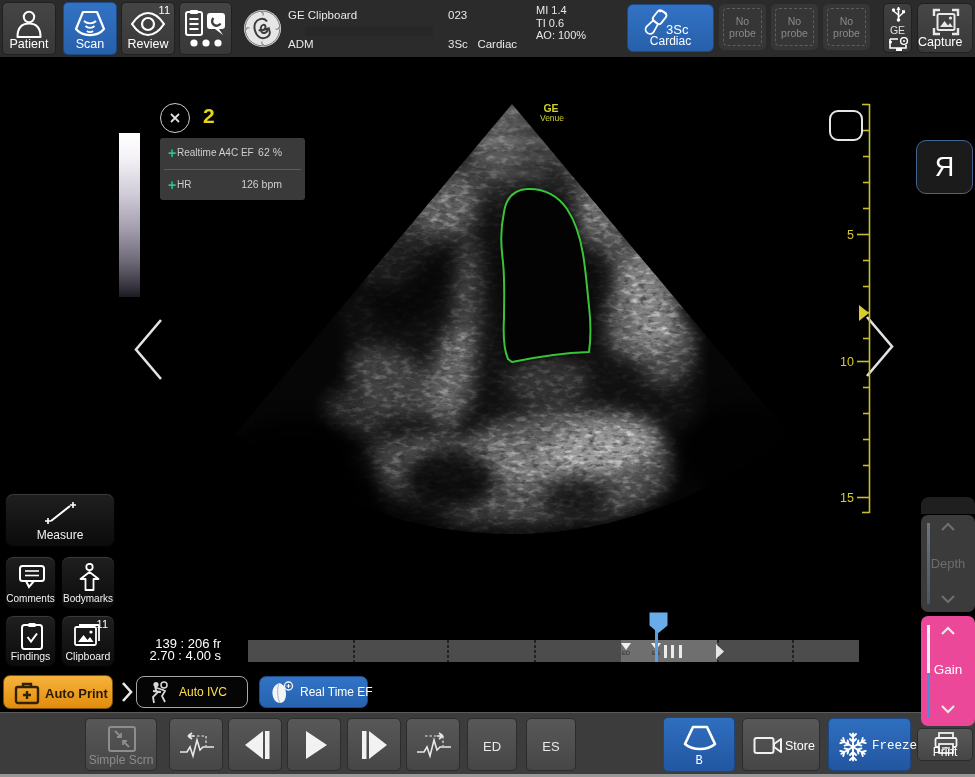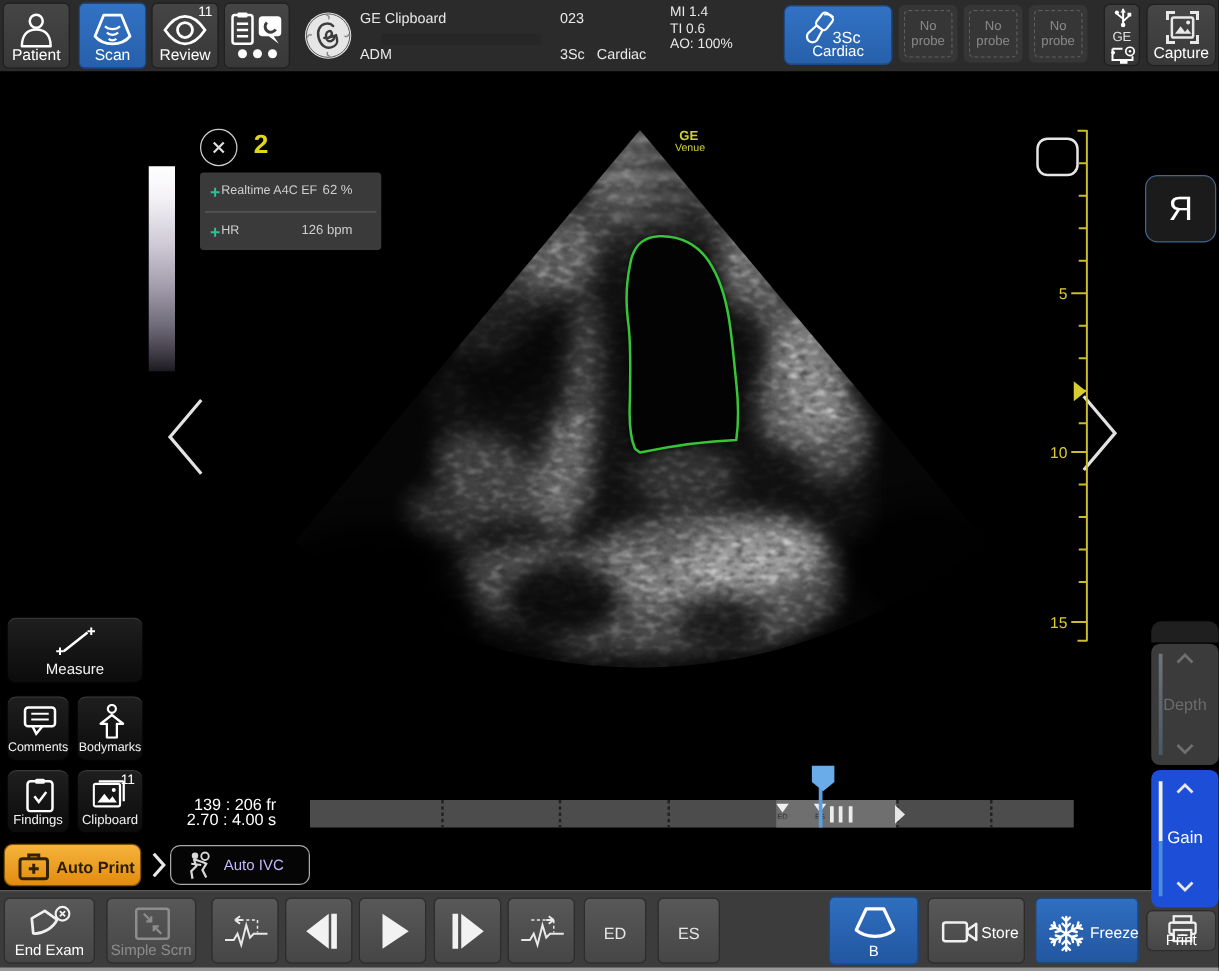--- a/index.html
+++ b/index.html
@@ -23,21 +23,21 @@
 .lbtn{position:absolute;background:linear-gradient(#1f1f1f,#0b0b0b);border:1px solid #030303;border-radius:8px;color:#fff;box-shadow:inset 0 1px 0 #3a3a3a;}
 .lbtn .lbl{position:absolute;bottom:4px;width:100%;text-align:center;color:#f2f2f2;}
 
 #autotools{position:absolute;left:3px;top:675px;width:110px;height:34px;background:linear-gradient(#f6b33c,#e28c0e);border:1px solid #7c5200;border-radius:7px;}
 #autoivc{position:absolute;left:136px;top:676px;width:112px;height:32px;background:#050505;border:1px solid #a8a8a8;border-radius:8px;}
 #rtef{position:absolute;left:259px;top:676px;width:109px;height:32px;background:linear-gradient(#3173c6,#2763af);border:1px solid #1c4a86;border-radius:7px;}
 
 #toolbar{position:absolute;left:0;top:712px;width:975px;height:65px;background:#3c3c3c;border-top:1px solid #5b5b5b;}
 .bbtn{position:absolute;top:5px;height:53px;background:linear-gradient(#585858,#464646);border:1px solid #2c2c2c;border-radius:5px;color:#f2f2f2;}
 .bbtn .lbl{position:absolute;bottom:3px;width:100%;text-align:center;font-size:12px;color:#fff;}
-.bbtn.blue{background:linear-gradient(#2f6fc0,#2256a0);border-color:#1b4784;}
+.bbtn.blue{background:linear-gradient(#2f6fc0,#2256a0);border-color:#1b4784;font-family:Liberation Mono, monospace;}
 .bbtn.dim{color:#909090;}
 .bbtn.dim .lbl{color:#8d8d8d;}
 #btmline{position:absolute;left:0;top:774px;width:975px;height:3px;background:#989898;}
 
 .rpanel{position:absolute;left:921px;width:54px;border-radius:7px;z-index:5;}
 
 #measpanel{position:absolute;left:160px;top:138px;width:145px;height:62px;background:rgba(66,66,66,0.88);border-radius:3px;color:#cfcfcf;font-size:10.5px;white-space:nowrap;}
 #measpanel .row{position:absolute;left:0;width:100%;height:31px;}
 #measpanel .plus{position:absolute;left:8px;top:9px;color:#2fbf96;font-size:14px;font-weight:bold;line-height:13px;}
 
@@ -156,21 +156,21 @@
           <circle cx="2.5" cy="5" r="1.5" fill="#fff"></circle>
         </svg>
   </div>
   <div id="capturebtn">
     <svg style="position:absolute;left:14px;top:4px;" width="28" height="28" viewBox="0 0 28 28">
           <path d="M8,2 H2 V8 M20,2 h6 v6 M26,20 v6 h-6 M8,26 H2 v-6" fill="none" stroke="#e8e8e8" stroke-width="2.4"></path>
           <rect x="5.5" y="6" width="17" height="16" rx="1.5" fill="none" stroke="#e8e8e8" stroke-width="2"></rect>
           <circle cx="18.5" cy="10" r="1.6" fill="#e8e8e8"></circle>
           <path d="M8,19 l4.5,-6 l3.5,4.5 l2,-2.5 l3,4 Z" fill="#e8e8e8"></path>
         </svg>
-    <div style="position:absolute;bottom:3px;width:100%;text-align:center;font-size:12.5px;">Capture</div>
+    <div style="position:absolute;bottom:3px;width:100%;font-size:12.5px;">Capture</div>
   </div>
 </div>
 
 <svg class="abs" style="left:0;top:0;" width="975" height="777" viewBox="0 0 975 777">
   <defs>
     <clipPath id="fanclip">
           <path d="M512,104 L235.6,433.4 A430,430 0 0 0 788.4,433.4 Z"></path>
         </clipPath>
     <filter id="blur9" x="-30%" y="-30%" width="160%" height="160%">
           <feGaussianBlur stdDeviation="9"></feGaussianBlur>
@@ -315,21 +315,21 @@
 <div class="rpanel" style="top:515px;height:97px;background:#3b3b3b;">
   <div class="abs" style="left:6px;top:8px;width:2.5px;height:81px;background:linear-gradient(#9aa4ae,#55708c);opacity:0.55;"></div>
   <svg class="abs" style="left:19px;top:7px;" width="16" height="10" viewBox="0 0 16 10">
         <path d="M2,8 L8,2 L14,8" fill="none" stroke="#6e6e6e" stroke-width="2.2"></path>
       </svg>
   <div class="abs" style="left:0;top:41px;width:100%;text-align:center;color:#6c6c6c;font-size:13px;">Depth</div>
   <svg class="abs" style="left:19px;top:79px;" width="16" height="10" viewBox="0 0 16 10">
         <path d="M2,2 L8,8 L14,2" fill="none" stroke="#6e6e6e" stroke-width="2.2"></path>
       </svg>
 </div>
-<div class="rpanel" style="top:616px;height:110px;background:#1d4ed8;">
+<div class="rpanel" style="top:616px;height:110px;background:#ec4899;">
   <div class="abs" style="left:6px;top:9px;width:3px;height:48px;background:#f2f2f2;"></div>
   <div class="abs" style="left:6px;top:57px;width:3px;height:44px;background:#4a90d9;"></div>
   <svg class="abs" style="left:19px;top:10px;" width="16" height="10" viewBox="0 0 16 10">
         <path d="M2,8 L8,2 L14,8" fill="none" stroke="#e8e8e8" stroke-width="2.2"></path>
       </svg>
   <div class="abs" style="left:0;top:46px;width:100%;text-align:center;color:#fff;font-size:13.5px;">Gain</div>
   <svg class="abs" style="left:19px;top:88px;" width="16" height="10" viewBox="0 0 16 10">
         <path d="M2,2 L8,8 L14,2" fill="none" stroke="#e8e8e8" stroke-width="2.2"></path>
       </svg>
 </div>
@@ -416,34 +416,33 @@
 </div>
 <svg class="abs" style="left:120px;top:681px;" width="14" height="22" viewBox="0 0 14 22">
       <path d="M3,2 L11,11 L3,20" fill="none" stroke="#e8e8e8" stroke-width="2.6"></path>
     </svg>
 <div id="autoivc">
   <svg class="abs" style="left:10px;top:4px;" width="26" height="24" viewBox="0 0 26 24">
         <circle cx="17" cy="4" r="3" fill="none" stroke="#d8d8d8" stroke-width="1.5"></circle>
         <path d="M8,6 c3,2 7,2 10,4 l-3,5 l3,6 M8,6 l2,6 l-4,4 l1,6 M6,10 l8,1" fill="none" stroke="#d8d8d8" stroke-width="1.8"></path>
         <circle cx="9" cy="3.5" r="2.6" fill="#d8d8d8"></circle>
       </svg>
-  <div class="abs" style="left:42px;top:8px;color:#c4b5fd;font-size:12px;">Auto IVC</div>
+  <div class="abs" style="left:42px;top:8px;color:#fde047;font-size:12px;">Auto IVC</div>
+</div>
+<div id="rtef">
+  <svg class="abs" style="left:9px;top:4px;" width="26" height="24" viewBox="0 0 26 24">
+        <path d="M10,2 C5,4 3,9 3.5,13 C4,18 7,22 11,22 C15,22 17,18 17,13 C17,8 15,3 10,2 Z" fill="#f4f4f4"></path>
+        <path d="M10,2 C8,6 8,17 11,22" fill="none" stroke="#9ab6d8" stroke-width="1"></path>
+        <circle cx="19.5" cy="5" r="4" fill="#2763af" stroke="#f4f4f4" stroke-width="1.4"></circle>
+        <path d="M19.5,3 v4 M17.5,5 h4" stroke="#f4f4f4" stroke-width="1.2"></path>
+      </svg>
+  <div class="abs" style="left:40px;top:8px;color:#fff;font-size:12px;white-space:nowrap;">Real Time EF</div>
 </div>
 
 <div id="toolbar">
-  <div class="bbtn" style="left:3px;width:73px;">
-    <svg class="abs" style="left:16px;top:4px;" width="40" height="31" viewBox="0 0 40 31">
-          <g transform="rotate(-30 16 16)">
-            <path d="M9,7 L21,7 L26,18 A15,10 0 0 1 4,18 Z" fill="none" stroke="#f0f0f0" stroke-width="2.2" stroke-linejoin="round"></path>
-          </g>
-          <circle cx="30" cy="8" r="5.5" fill="#4a4a4a" stroke="#f0f0f0" stroke-width="1.7"></circle>
-          <path d="M27.9,5.9 l4.2,4.2 m0,-4.2 l-4.2,4.2" stroke="#f0f0f0" stroke-width="1.5"></path>
-        </svg>
-    <div class="lbl">End Exam</div>
-  </div>
   <div class="bbtn dim" style="left:85px;width:72px;">
     <svg class="abs" style="left:21px;top:6px;" width="30" height="28" viewBox="0 0 30 28">
           <rect x="2" y="2" width="26" height="24" rx="2" fill="none" stroke="#8d8d8d" stroke-width="2"></rect>
           <path d="M8,6 l6,6 m0,-4 v4 h-4 M22,22 l-6,-6 m0,4 v-4 h4" fill="none" stroke="#8d8d8d" stroke-width="1.8"></path>
         </svg>
     <div class="lbl">Simple Scrn</div>
   </div>
   <div class="bbtn" style="left:169px;width:54px;">
     <svg class="abs" style="left:8px;top:11px;" width="38" height="32" viewBox="0 0 38 32">
           <path d="M2,22 h7 l3,-5 l3,9 l4,-16 l3,10 l3,-3 h11" fill="none" stroke="#e8e8e8" stroke-width="1.6"></path>

